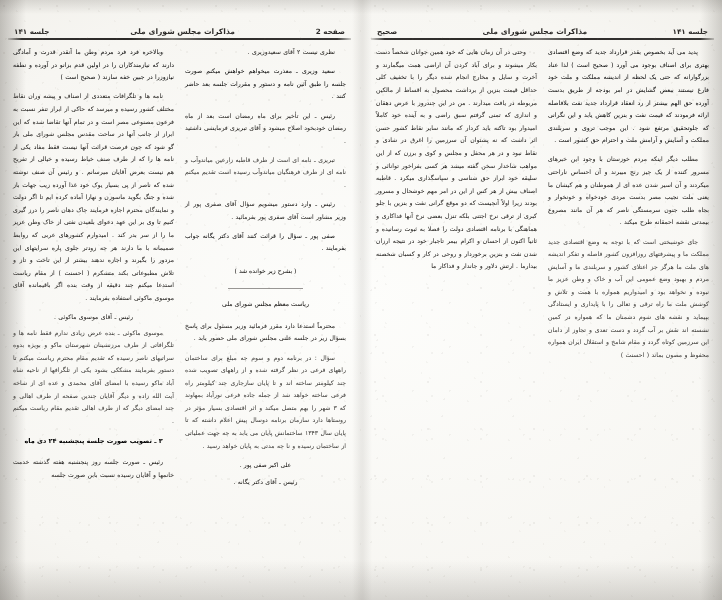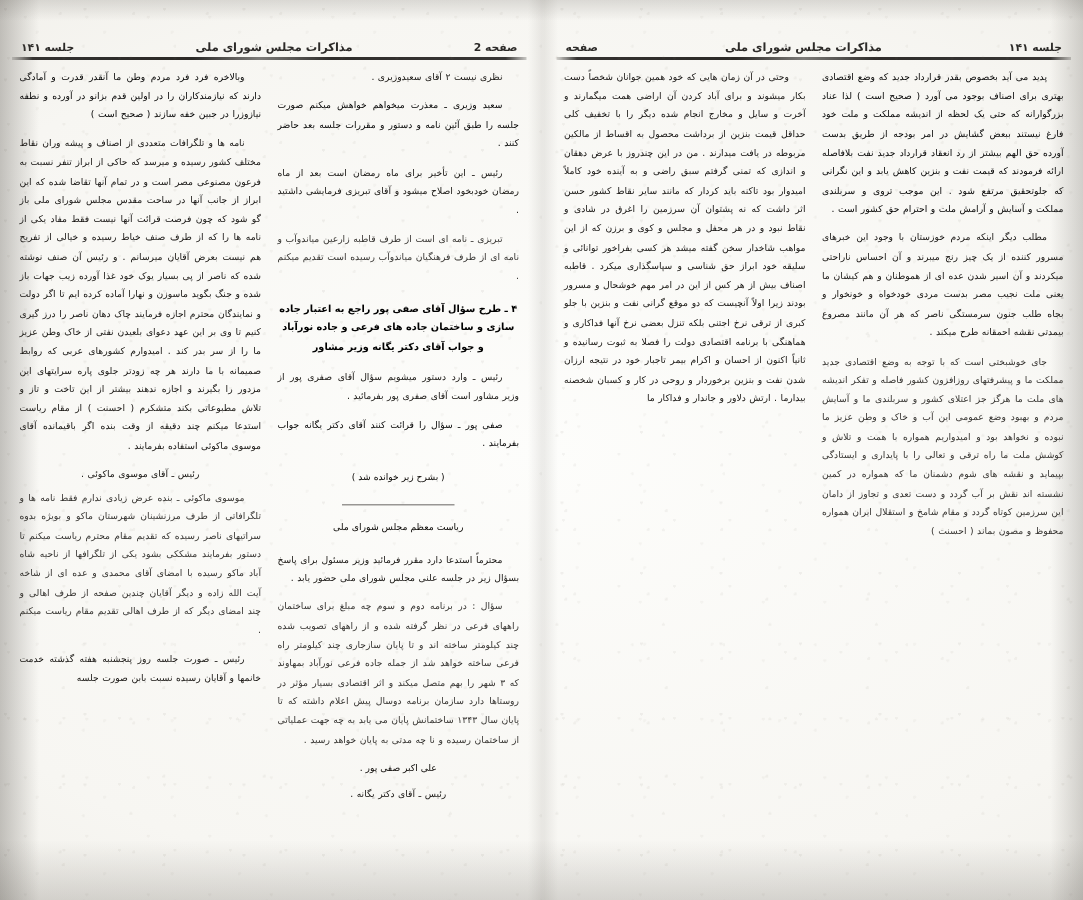--- a/index.html
+++ b/index.html
@@ -179,49 +179,49 @@
     </div>
     <div class="rule"></div>
 
     <div class="columns">
 
       <div class="col">
         <p class="par indent">نظری نیست ۲ آقای سعیدوزیری .</p>
         <p class="par indent smudge-b">سعید وزیری ـ معذرت میخواهم خواهش میکنم صورت جلسه را طبق آئین نامه و دستور و مقررات جلسه بعد حاضر کنند .</p>
         <p class="par indent">رئیس ـ این تأخیر برای ماه رمضان است بعد از ماه رمضان خودبخود اصلاح میشود و آقای تبریزی فرمایشی داشتید .</p>
         <p class="par indent smudge-a">تبریزی ـ نامه ای است از طرف قاطبه زارعین میاندوآب و نامه ای از طرف فرهنگیان میاندوآب رسیده است تقدیم میکنم .</p>
-        <p class="heading">۴ ـ طرح سؤال آقای صفی پور راجع به اعتبار جاده سازی و ساختمان جاده های فرعی و جاده نورآباد و جواب آقای دکتر یگانه وزیر مشاور</p>
         <p class="par indent">رئیس ـ وارد دستور میشویم سؤال آقای صفری پور از وزیر مشاور است آقای صفری پور بفرمائید .</p>
         <p class="par indent smudge-b">صفی پور ـ سؤال را قرائت کنند آقای دکتر یگانه جواب بفرمایند .</p>
         <p class="note">( بشرح زیر خوانده شد )</p>
         <div class="rule-short"></div>
         <p class="addressee">ریاست معظم مجلس شورای ملی</p>
         <p class="par indent">محترماً استدعا دارد مقرر فرمائید وزیر مسئول برای پاسخ بسؤال زیر در جلسه علنی مجلس شورای ملی حضور یابد .</p>
         <p class="par indent smudge-a">سؤال : در برنامه دوم و سوم چه مبلغ برای ساختمان راههای فرعی در نظر گرفته شده و از راههای تصویب شده چند کیلومتر ساخته اند و تا پایان سازجاری چند کیلومتر راه فرعی ساخته خواهد شد از جمله جاده فرعی نورآباد بمهاوند که ۳ شهر را بهم متصل میکند و اثر اقتصادی بسیار مؤثر در روستاها دارد سازمان برنامه دوسال پیش اعلام داشته که تا پایان سال ۱۳۴۳ ساختمانش پایان می یابد به چه جهت عملیاتی از ساختمان رسیده و نا چه مدتی به پایان خواهد رسید .</p>
         <p class="sig">علی اکبر صفی پور .</p>
         <p class="par center">رئیس ـ آقای دکتر یگانه .</p>
       </div>
 
       <div class="col">
         <p class="par indent smudge-b">وبالاخره فرد فرد مردم وطن ما آنقدر قدرت و آمادگی دارند که نیازمندکاران را در اولین قدم بزانو در آورده و نطفه نیازوزرا در جبین خفه سازند ( صحیح است )</p>
         <p class="par indent">نامه ها و تلگرافات متعددی از اصناف و پیشه وران نقاط مختلف کشور رسیده و میرسد که حاکی از ابراز تنفر نسبت به فرعون مصنوعی مصر است و در تمام آنها تقاضا شده که این ابراز از جانب آنها در ساحت مقدس مجلس شورای ملی باز گو شود که چون فرصت قرائت آنها نیست فقط مفاد یکی از نامه ها را که از طرف صنف خیاط رسیده و خیالی از تفریح هم نیست بعرض آقایان میرسانم . و رئیس آن صنف نوشته شده که ناصر از پی بسیار یوک خود غذا آورده زیب جهات باز شده و جنگ بگوید ماسوزن و نهارا آماده کرده ایم تا اگر دولت و نمایندگان محترم اجازه فرمایند چاک دهان ناصر را درز گیری کنیم تا وی بر این عهد دعوای بلعیدن نفتی از خاک وطن عزیز ما را از سر بدر کند . امیدوارم کشورهای عربی که روابط صمیمانه با ما دارند هر چه زودتر جلوی پاره سرایتهای این مزدور را بگیرند و اجازه ندهند بیشتر از این تاخت و تاز و تلاش مطبوعاتی بکند متشکرم ( احسنت ) از مقام ریاست استدعا میکنم چند دقیقه از وقت بنده اگر باقیمانده آقای موسوی ماکوئی استفاده بفرمایند .</p>
         <p class="par center tight">رئیس ـ آقای موسوی ماکوئی .</p>
         <p class="par indent smudge-a">موسوی ماکوئی ـ بنده عرض زیادی ندارم فقط نامه ها و تلگرافاتی از طرف مرزنشینان شهرستان ماکو و بویژه بدوه سراتیهای ناصر رسیده که تقدیم مقام محترم ریاست میکنم تا دستور بفرمایند مشککی بشود یکی از تلگرافها از ناحیه شاه آباد ماکو رسیده با امضای آقای محمدی و عده ای از شاخه آیت الله زاده و دیگر آقایان چندین صفحه از طرف اهالی و چند امضای دیگر که از طرف اهالی تقدیم مقام ریاست میکنم .</p>
+        <p class="heading">۳ ـ تصویب صورت جلسه پنجشنبه ۲۴ دی ماه</p>
         <p class="par indent">رئیس ـ صورت جلسه روز پنجشنبه هفته گذشته خدمت خانمها و آقایان رسیده نسبت بابن صورت جلسه</p>
       </div>
 
     </div>
   </div>
 
   <div class="page" id="page-right">
 
     <div class="running-head">
       <span class="rh-item rh-inner">جلسه ۱۴۱</span>
       <span class="rh-item rh-center">مذاکرات مجلس شورای ملی</span>
-      <span class="rh-item rh-outer">صفحه</span>
+      <span class="rh-item rh-outer">صحیح</span>
     </div>
     <div class="rule"></div>
 
     <div class="columns">
 
       <div class="col">
         <p class="par indent smudge-b">پدید می آید بخصوص بقدر قرارداد جدید که وضع اقتصادی بهتری برای اصناف بوجود می آورد ( صحیح است ) لذا عناد بزرگوارانه که حتی یک لحظه از اندیشه مملکت و ملت خود فارغ نیستند ببعض گشایش در امر بودجه از طریق بدست آورده حق الهم بیشتر از رد انعقاد قرارداد جدید نفت بلافاصله ارائه فرمودند که قیمت نفت و بنزین کاهش یابد و این نگرانی که جلوتحقیق مرتفع شود . این موجب تروی و سربلندی مملکت و آسایش و آرامش ملت و احترام حق کشور است .</p>
         <p class="par indent">مطلب دیگر اینکه مردم خوزستان با وجود این خبرهای مسرور کننده از یک چیز رنج میبرند و آن احساس ناراحتی میکردند و آن اسیر شدن عده ای از هموطنان و هم کیشان ما یعنی ملت نجیب مصر بدست مردی خودخواه و خونخوار و بجاه طلب جنون سرمستگی ناصر که هر آن مانند مصروع بیمدتی نقشه احمقانه طرح میکند .</p>
         <p class="par indent smudge-a">جای خوشبختی است که با توجه به وضع اقتصادی جدید مملکت ما و پیشرفتهای روزافزون کشور فاصله و تفکر اندیشه های ملت ما هرگز جز اعتلای کشور و سربلندی ما و آسایش مردم و بهبود وضع عمومی این آب و خاک و وطن عزیز ما نبوده و نخواهد بود و امیدواریم همواره با همت و تلاش و کوشش ملت ما راه ترقی و تعالی را با پایداری و ایستادگی بپیماید و نقشه های شوم دشمنان ما که همواره در کمین نشسته اند نقش بر آب گردد و دست تعدی و تجاوز از دامان این سرزمین کوتاه گردد و مقام شامخ و استقلال ایران همواره محفوظ و مصون بماند ( احسنت )</p>
       </div>

